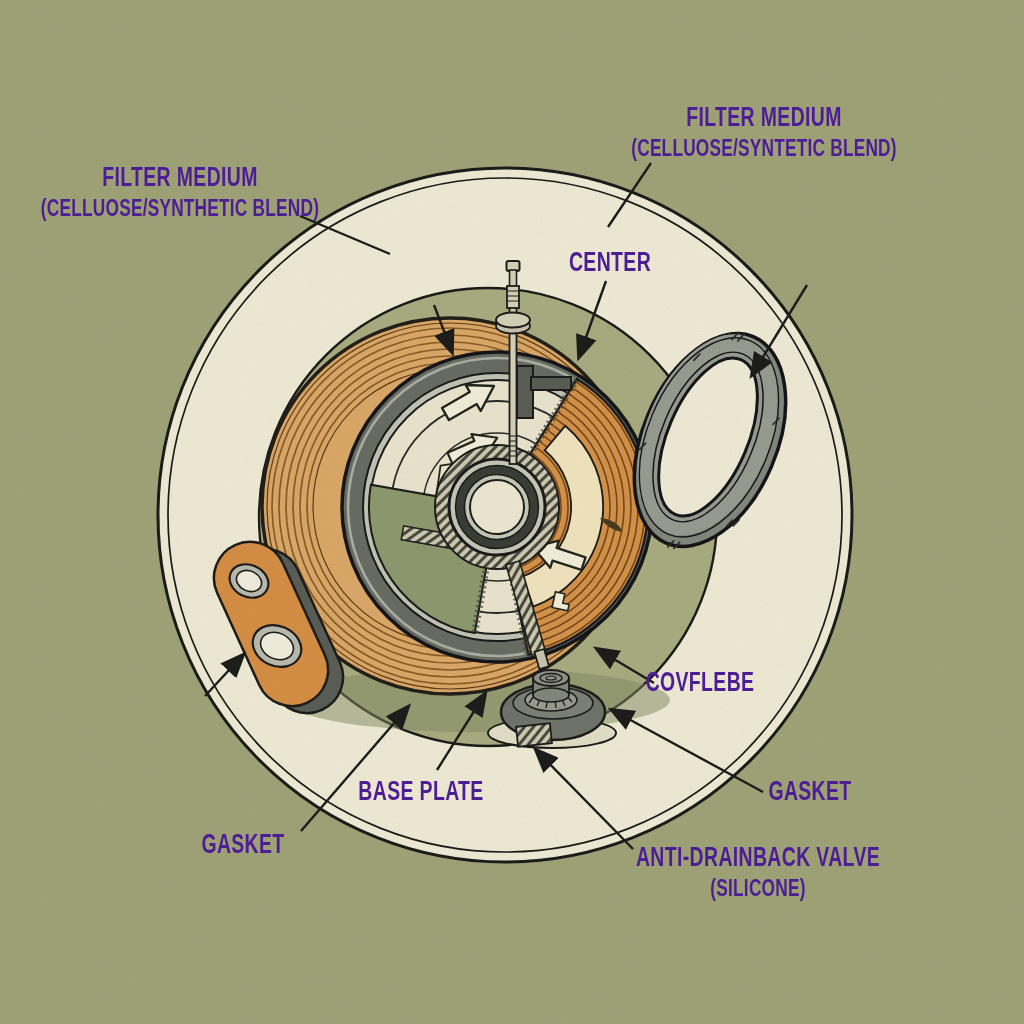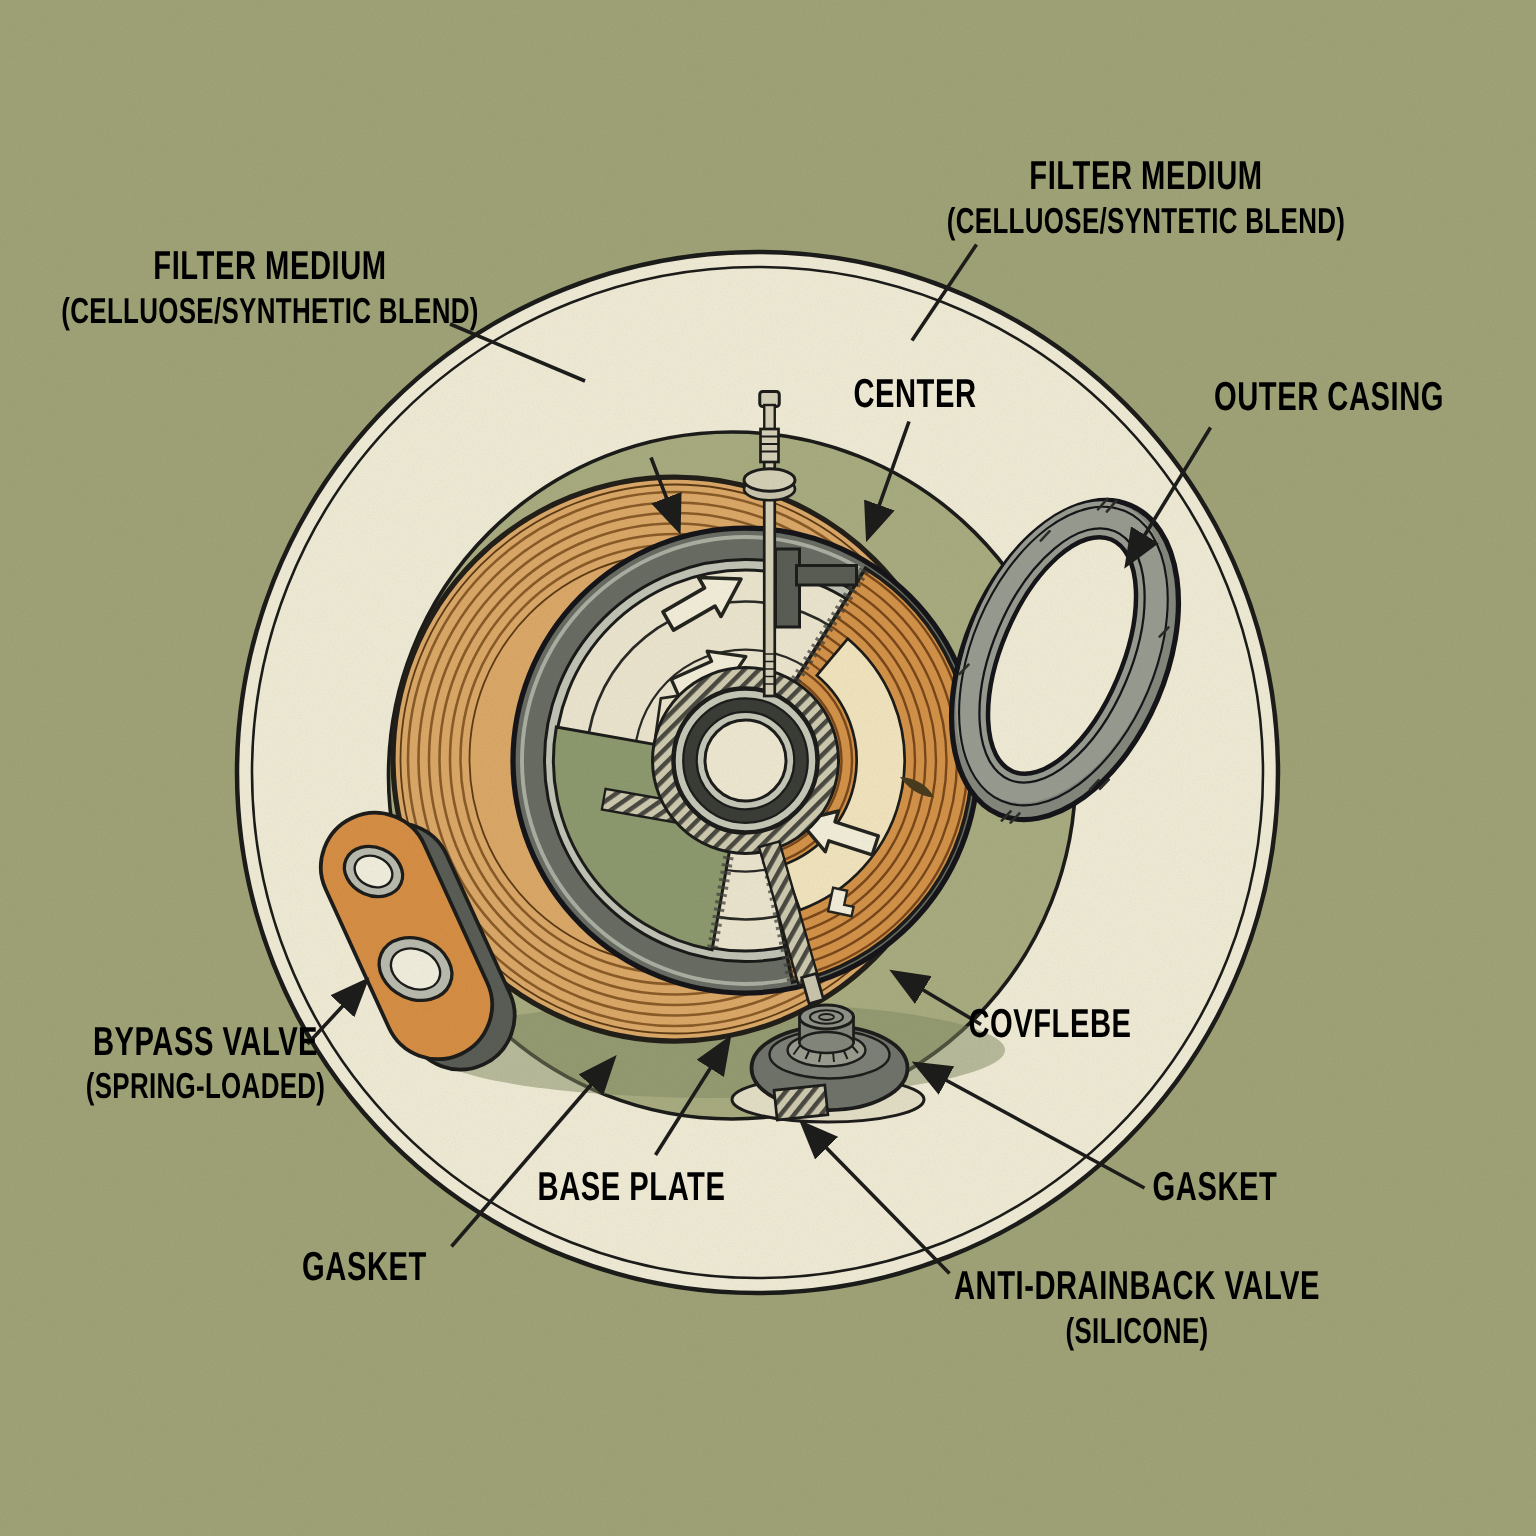--- a/index.html
+++ b/index.html
@@ -7,21 +7,21 @@
     width:1024px;height:1024px;position:relative;overflow:hidden;
     background:#a1a478;
     font-family:"Liberation Sans",sans-serif;
   }
   #stage{position:absolute;inset:0;}
   svg{position:absolute;left:0;top:0;}
   .lbl{
     position:absolute;
     transform:translateX(-50%);
     text-align:center;
-    color:#000000;
+    color:#4c1d95;
     font-weight:700;
     line-height:1.18;
     white-space:nowrap;
   }
   .lbl .l1{display:block;font-size:27px;transform:scaleX(.72);transform-origin:50% 50%;letter-spacing:.5px;}
   .lbl .l2{display:block;font-size:24px;transform:scaleX(.72);transform-origin:50% 50%;letter-spacing:.3px;}
 </style>
 </head>
 <body>
 
@@ -215,29 +215,22 @@
 
 <div class="lbl" style="left:764px;top:102px">
   <span class="l1">FILTER MEDIUM</span>
   <span class="l2">(CELLUOSE/SYNTETIC BLEND)</span>
 </div>
 
 <div class="lbl" style="left:610px;top:247px">
   <span class="l1">CENTER</span>
 </div>
 
-<div class="lbl" style="left:886px;top:249px">
-  <span class="l1">OUTER CASING</span>
-</div>
-
-
-<div class="lbl" style="left:137px;top:679px">
-  <span class="l1">BYPASS VALVE</span>
-  <span class="l2">(SPRING-LOADED)</span>
-</div>
+
+
 
 <div class="lbl" style="left:243px;top:829px">
   <span class="l1">GASKET</span>
 </div>
 
 <div class="lbl" style="left:700px;top:667px">
   <span class="l1">COVFLEBE</span>
 </div>
 
 <div class="lbl" style="left:421px;top:776px">

